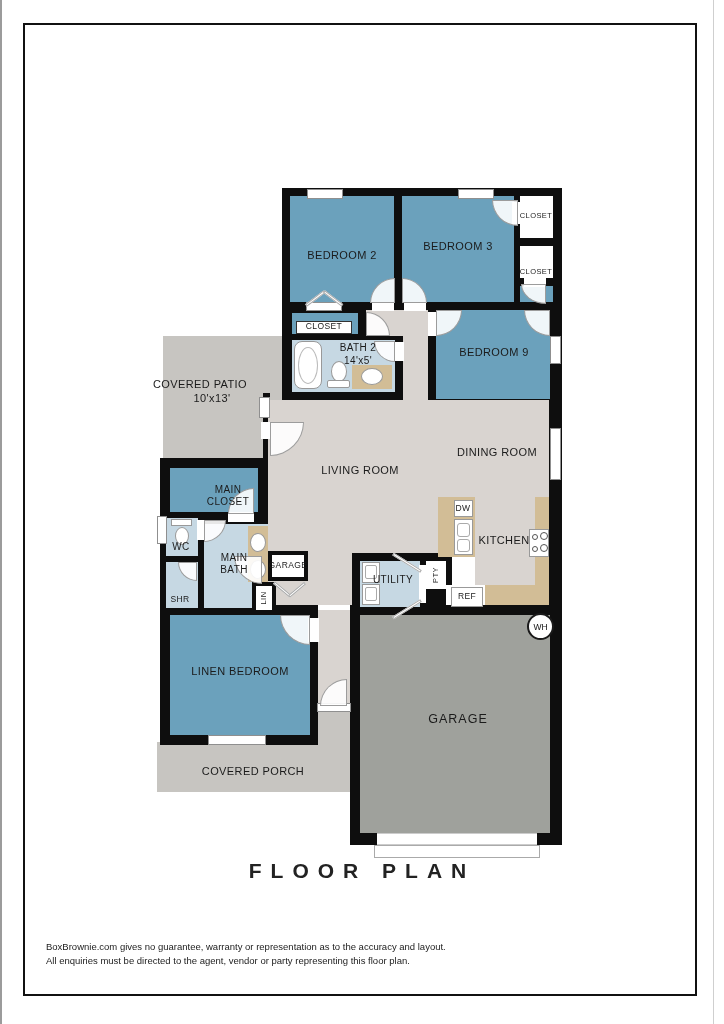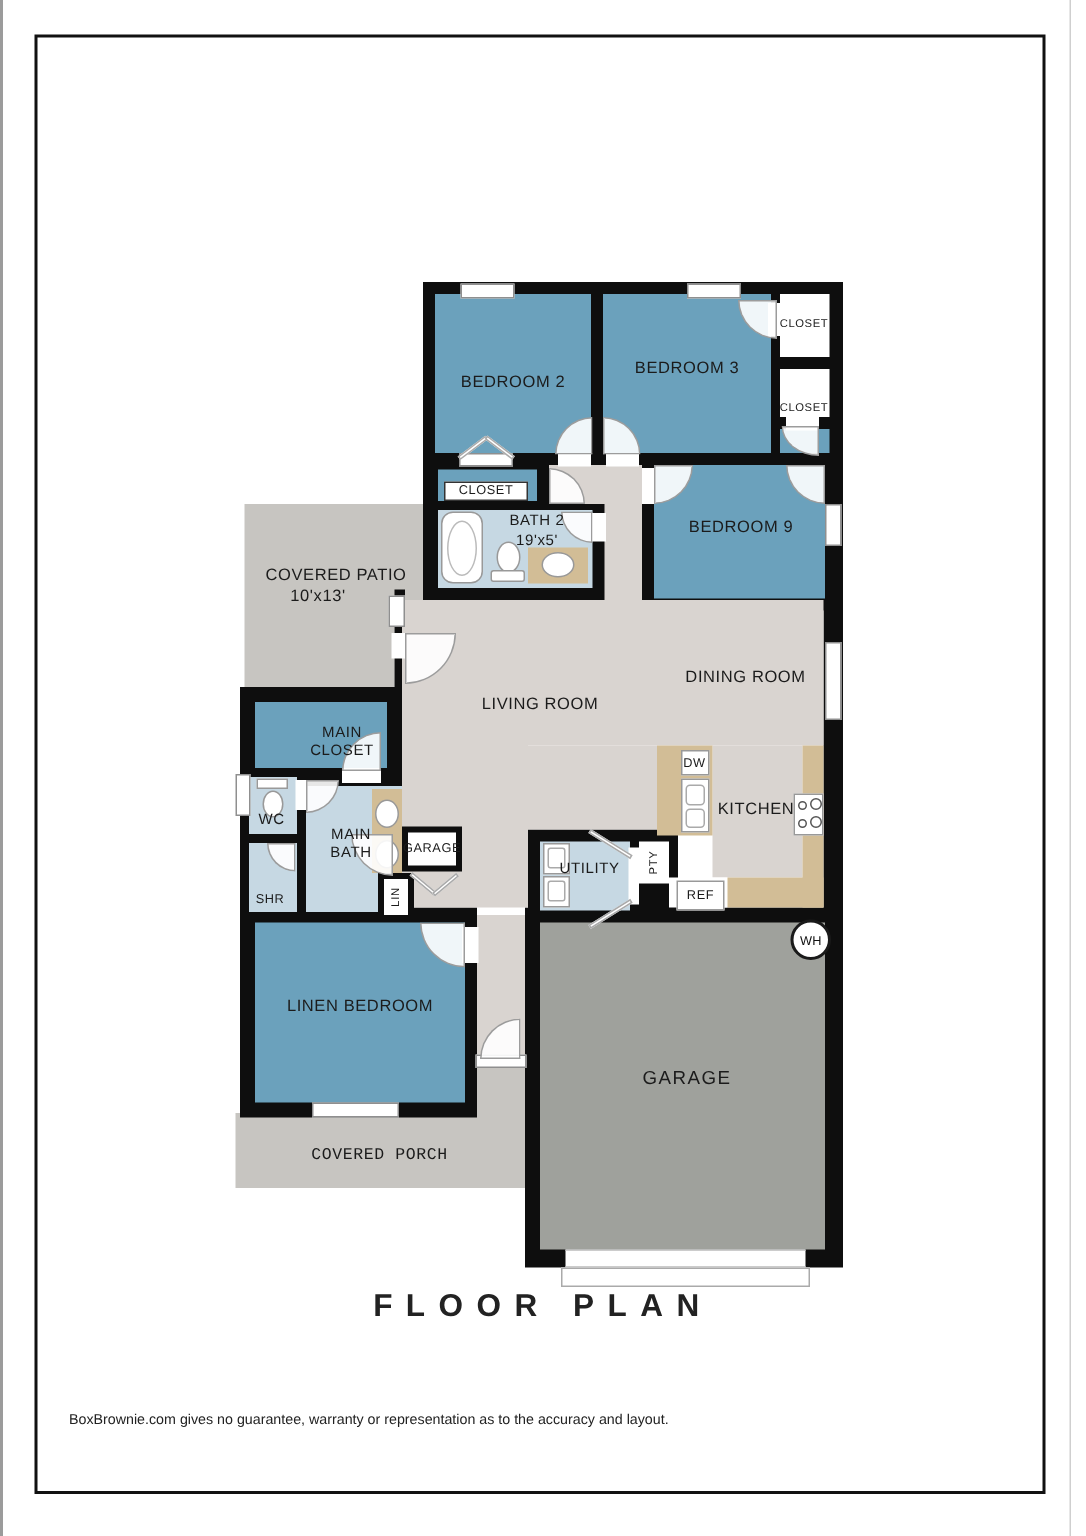--- a/index.html
+++ b/index.html
@@ -175,41 +175,42 @@
   <div class="leaf" style="left:289px;top:595px;width:21px;transform-origin:0% 50%;transform:rotate(-40deg);"></div>
 
   <div class="box" style="left:296px;top:321px;width:56px;height:13px;border-color:#333;"></div>
 
   <div class="lbl s11" style="left:342px;top:255px;">BEDROOM 2</div>
   <div class="lbl s11" style="left:458px;top:246px;">BEDROOM 3</div>
   <div class="lbl s7" style="left:536px;top:216px;">CLOSET</div>
   <div class="lbl s7" style="left:536px;top:272px;">CLOSET</div>
   <div class="lbl s8" style="left:324px;top:327px;">CLOSET</div>
   <div class="lbl s10" style="left:358px;top:348px;">BATH 2</div>
-  <div class="lbl s10" style="left:358px;top:361px;">19'x5'</div>
+  <div class="lbl s10" style="left:358px;top:361px;">14'x5'</div>
   <div class="lbl s11" style="left:494px;top:352px;">BEDROOM 9</div>
-  <div class="lbl s11" style="left:224px;top:384px;">COVERED PATIO</div>
+  <div class="lbl s11" style="left:200px;top:384px;">COVERED PATIO</div>
   <div class="lbl s11" style="left:212px;top:398px;">10'x13'</div>
   <div class="lbl s11" style="left:360px;top:470px;">LIVING ROOM</div>
   <div class="lbl s11" style="left:497px;top:452px;">DINING ROOM</div>
   <div class="lbl s10" style="left:228px;top:495px;">MAIN
 CLOSET</div>
   <div class="lbl s10" style="left:181px;top:547px;">WC</div>
   <div class="lbl s10" style="left:234px;top:563px;">MAIN
 BATH</div>
   <div class="lbl s8" style="left:180px;top:600px;">SHR</div>
   <div class="lbl s8" style="left:288px;top:566px;">GARAGE</div>
   <div class="lbl s7 vert" style="left:264px;top:598px;">LIN</div>
   <div class="lbl s10" style="left:393px;top:580px;">UTILITY</div>
   <div class="lbl s7 vert" style="left:436px;top:575px;">PTY</div>
   <div class="lbl s8" style="left:463px;top:509px;">DW</div>
   <div class="lbl s8" style="left:467px;top:597px;">REF</div>
   <div class="lbl s11" style="left:504px;top:540px;">KITCHEN</div>
   <div class="lbl s12" style="left:458px;top:719px;">GARAGE</div>
   <div class="lbl s11" style="left:240px;top:671px;">LINEN BEDROOM</div>
-  <div class="lbl s11" style="left:253px;top:771px;font-family:Liberation Mono, monospace;">COVERED PORCH</div>
+  <div class="lbl s11" style="left:253px;top:771px;">COVERED PORCH</div>
 
   <div class="title" style="left:362px;top:871px;font-weight:bold;">FLOOR PLAN</div>
   <div class="disc" style="left:46px;top:940px;width:640px;">
     <div>BoxBrownie.com gives no guarantee, warranty or representation as to the accuracy and layout.</div>
+    <div>All enquiries must be directed to the agent, vendor or party representing this floor plan.</div>
   </div>
 
 </div>
 
 </body></html>

